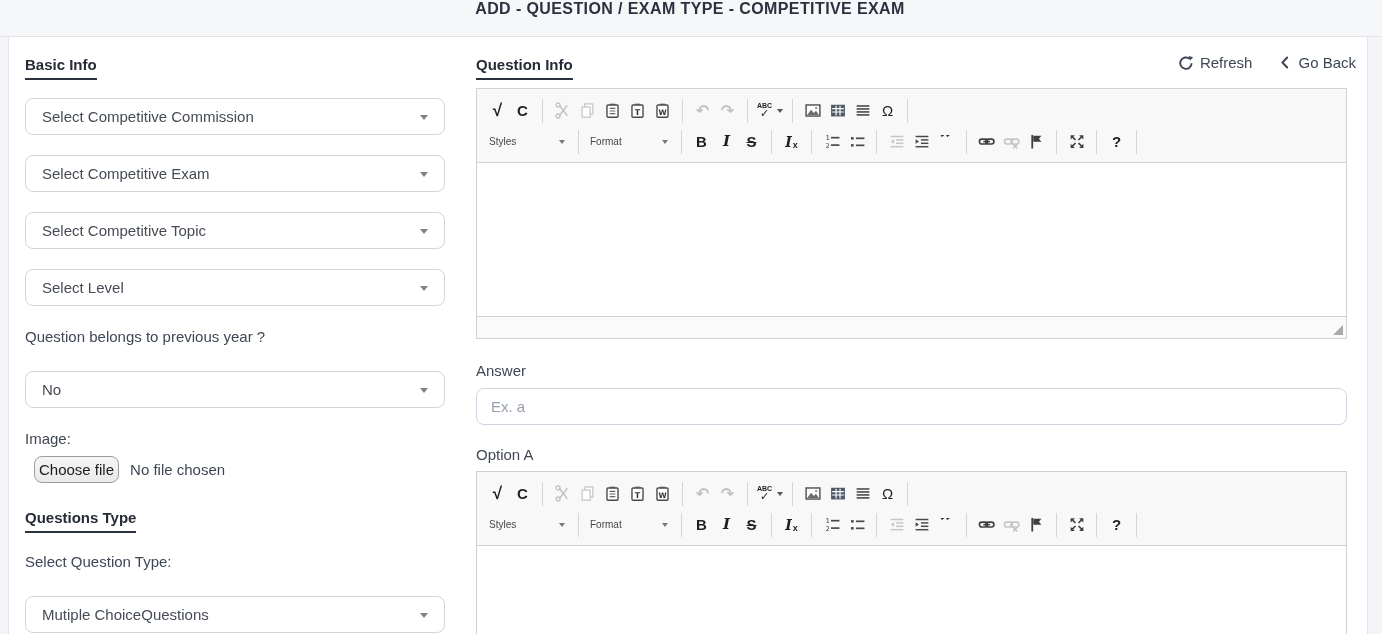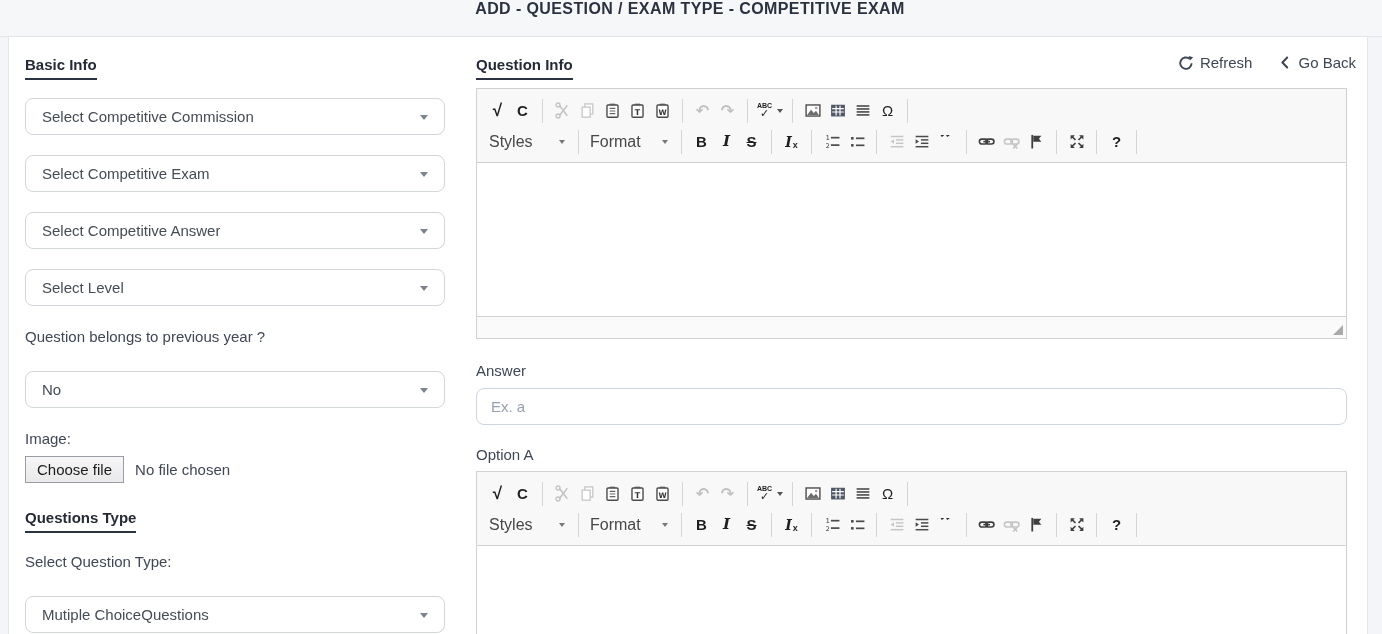--- a/index.html
+++ b/index.html
@@ -84,23 +84,24 @@
   .stack-20 > .select:last-child { margin-bottom: 0; }
 
   
   .file-row { display: flex; align-items: center; margin-top: 9px; }
   .file-btn {
     font-family: inherit;
     font-size: 15px;
     color: #1b1b1b;
     background: linear-gradient(#f6f6f6, #e9e9ea);
     border: 1px solid #999ea6;
-    border-radius: 0;
-    padding: 4px 11px;
+    border-radius: 8px;
+    padding: 4px 4px;
     cursor: pointer;
+    margin-left: 9px;
   }
   .file-status { font-size: 15px; color: #3f4756; margin-left: 11px; }
 
   
   .text-input {
     width: 100%;
     height: 37px;
     border: 1px solid #cfd5e0;
     border-radius: 8px;
     padding: 0 14px;
@@ -157,21 +158,21 @@
     width: 0; height: 0;
     border-left: 3.5px solid transparent;
     border-right: 3.5px solid transparent;
     border-top: 4px solid #555;
     margin-left: 2px;
   }
   .tb-combo {
     display: flex; align-items: center; justify-content: space-between;
     height: 24px; padding: 0 6px 0 4px; cursor: pointer;
   }
-  .tb-combo .combo-label { font-size: 16px; color: #474747; }
+  .tb-combo .combo-label { font-size: 10px; color: #474747; }
   .combo-styles { width: 86px; }
   .combo-format { width: 88px; }
   .rmf { display: flex; align-items: flex-end; }
   .rmf .rx { font-size: 9px; font-weight: 700; color: #1f1f1f; margin-left: 1px; margin-bottom: -1px; }
 
   .editor-area { background: #fff; width: 100%; cursor: text; }
   .editor-bottom {
     position: relative;
     height: 22px;
     background: #fafafa;
@@ -230,21 +231,21 @@
     <div class="stack-20 mt-18">
       <div class="select">
         <span class="select-value">Select Competitive Commission</span>
         <span class="caret-down"></span>
       </div>
       <div class="select">
         <span class="select-value">Select Competitive Exam</span>
         <span class="caret-down"></span>
       </div>
       <div class="select">
-        <span class="select-value">Select Competitive Answer</span>
+        <span class="select-value">Select Competitive Topic</span>
         <span class="caret-down"></span>
       </div>
       <div class="select">
         <span class="select-value">Select Level</span>
         <span class="caret-down"></span>
       </div>
     </div>
 
     <div class="field-label mt-22">Question belongs to previous year ?</div>
     <div class="select mt-10">

